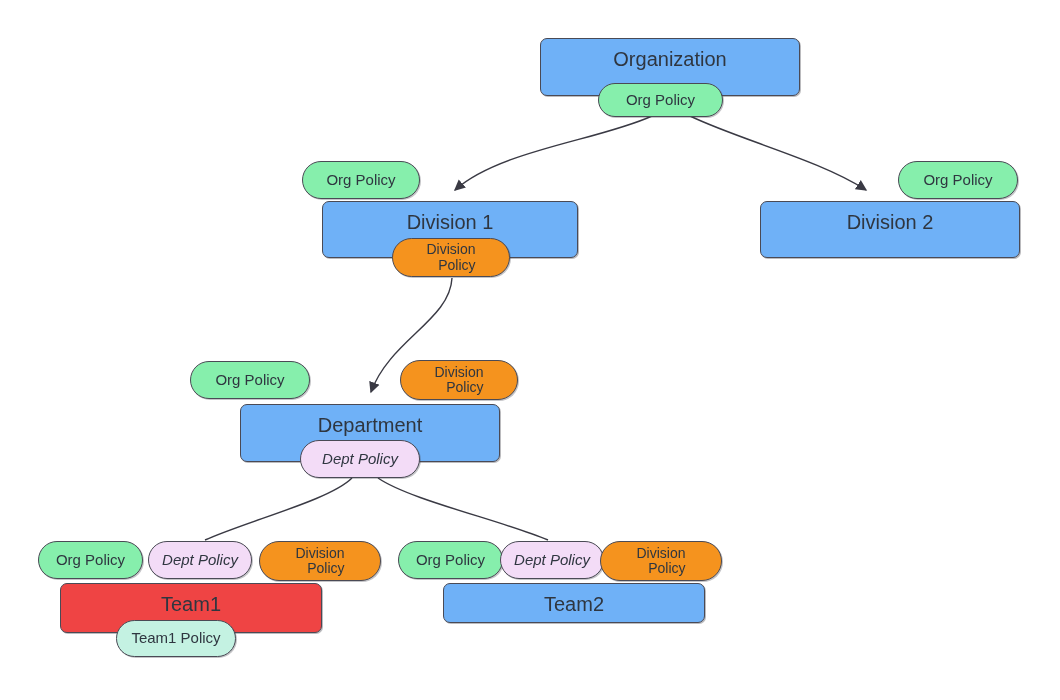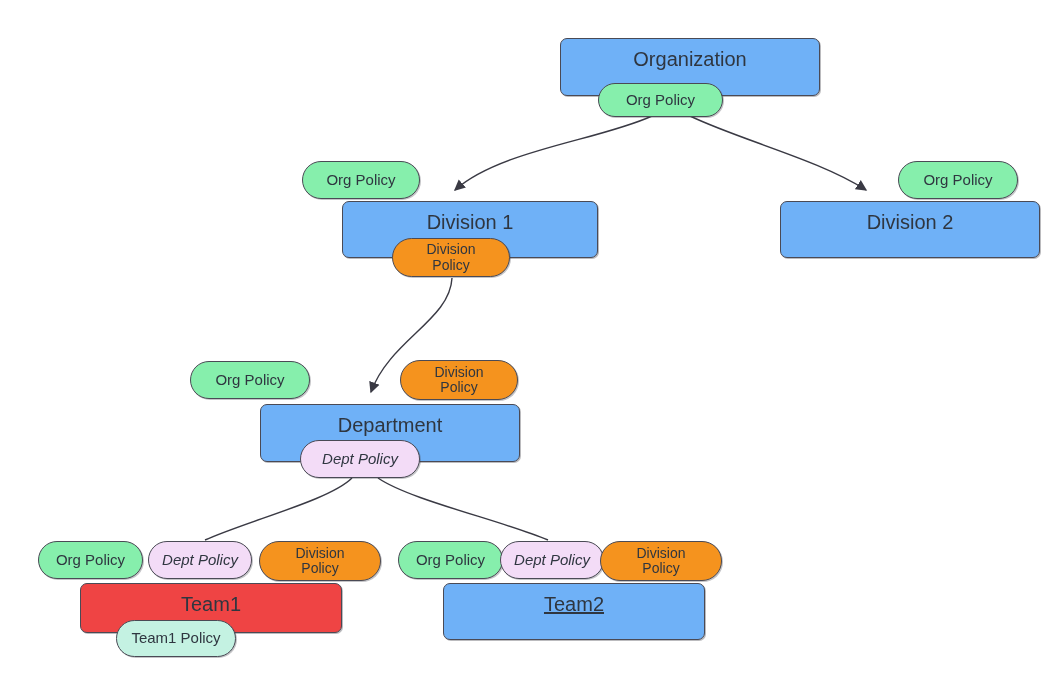--- a/index.html
+++ b/index.html
@@ -34,42 +34,41 @@
     border-radius: 7px;
     background: #6fb1f7;
     color: #2f3640;
     display: flex;
     align-items: flex-start;
     justify-content: center;
     font-size: 20px;
     line-height: 1.1;
     padding-top: 9px;
     box-shadow: 1px 1px 0 rgba(60,60,70,0.35);
-    margin-left: 20px;
   }
   .pill {
     position: absolute;
     box-sizing: border-box;
     border: 1.3px solid #4a4a55;
     border-radius: 999px;
     display: flex;
     align-items: center;
     justify-content: center;
     text-align: center;
     font-size: 15px;
     line-height: 1.08;
     color: #2f3640;
     white-space: pre-line;
     box-shadow: 1px 1px 0 rgba(60,60,70,0.3);
   }
   .pill.org   { background: #86efac; }
   .pill.div   { background: #f5931e; }
   .pill.dept  { background: #f3dcf7; font-style: italic; }
   .pill.team  { background: #c4f2e2; }
-  .pill.two-line { font-size: 14px; }
+  .pill.two-line { font-size: 14px; text-align: right; }
 </style>
 </head>
 <body>
 
 <div id="canvas">
   <svg class="edges" viewBox="0 0 1060 700">
     <defs>
       <marker id="arrowhead" markerWidth="9" markerHeight="9" refX="7" refY="4.5" orient="auto" markerUnits="strokeWidth">
         <path d="M0,0.6 L8,4.5 L0,8.4 z" fill="#3a3a44"></path>
       </marker>
@@ -91,21 +90,21 @@
       </div>
       <div class="node" style="left: 760px; top: 201px; width: 260px; height: 57px; background: rgb(111, 177, 247); text-align: right;">
         <span>Division 2</span>
       </div>
       <div class="node" style="left: 240px; top: 404px; width: 260px; height: 58px; background: rgb(111, 177, 247);">
         <span>Department</span>
       </div>
       <div class="node" style="left: 60px; top: 583px; width: 262px; height: 50px; background: #ef4444;">
         <span>Team1</span>
       </div>
-      <div class="node" style="left: 423px; top: 583px; width: 262px; height: 57px; background: rgb(111, 177, 247); text-decoration: underline;">
+      <div class="node" style="left: 443px; top: 583px; width: 262px; height: 40px; background: rgb(111, 177, 247);">
         <span>Team2</span>
       </div>
       <div class="pill org" style="left: 598px; top: 83px; width: 125px; height: 34px;"><span>Org Policy</span></div>
       <div class="pill org" style="left: 302px; top: 161px; width: 118px; height: 38px;"><span>Org Policy</span></div>
       <div class="pill org" style="left: 898px; top: 161px; width: 120px; height: 38px;"><span>Org Policy</span></div>
       <div class="pill div two-line" style="left: 392px; top: 238px; width: 118px; height: 39px;"><span>Division
 Policy</span></div>
       <div class="pill org" style="left: 190px; top: 361px; width: 120px; height: 38px;"><span>Org Policy</span></div>
       <div class="pill div two-line" style="left: 400px; top: 360px; width: 118px; height: 40px;"><span>Division
 Policy</span></div>

